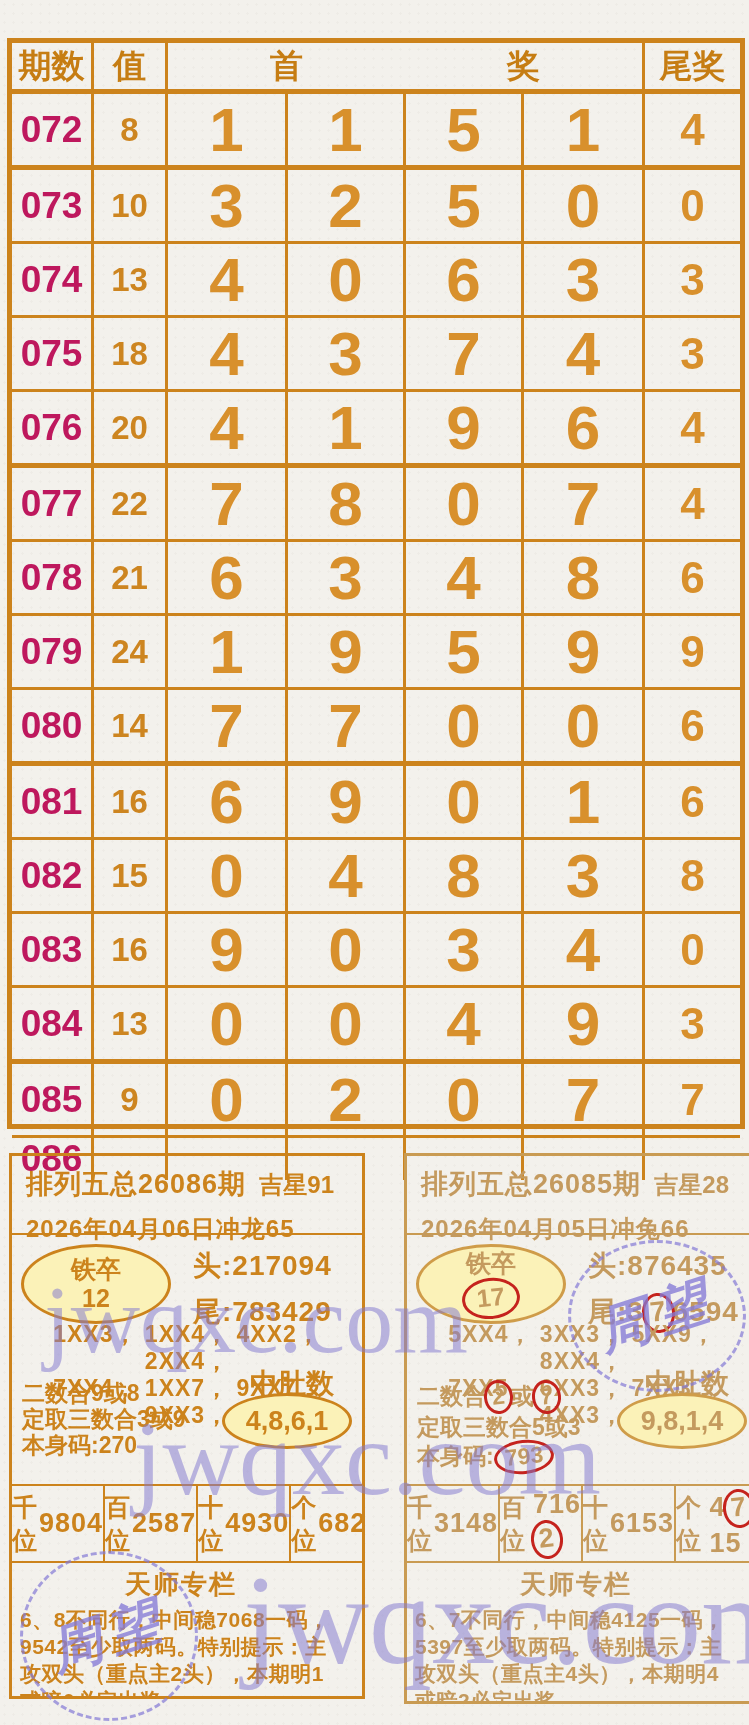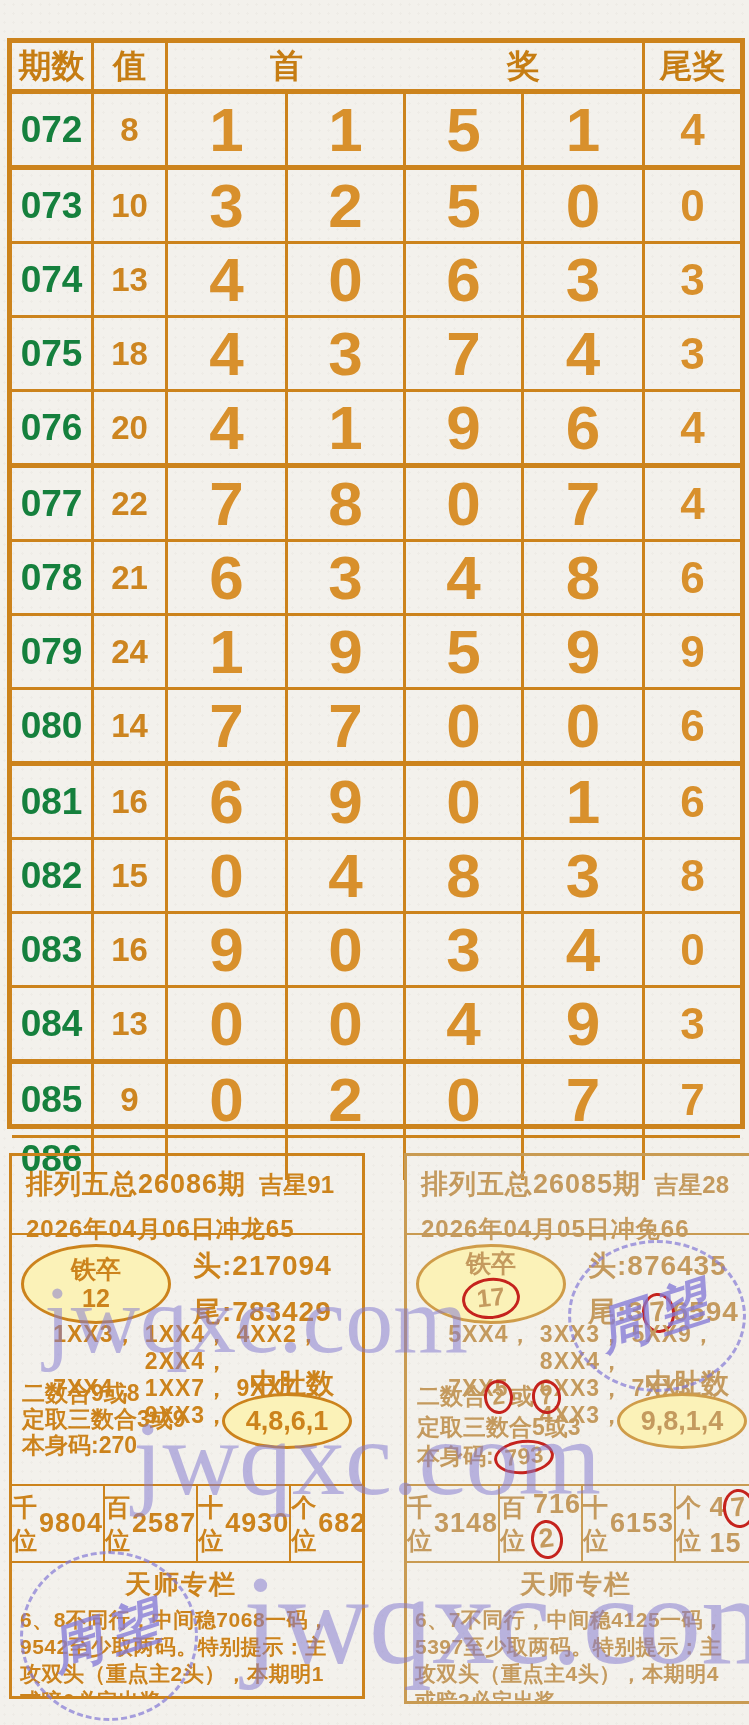--- a/index.html
+++ b/index.html
@@ -39,21 +39,21 @@
   #table-grid .th-first{grid-column:3/7;justify-content:space-around;}
   #table-grid .th-tail{border-right:none;}
   .t-row{display:contents;}
   .t-row > div{
     display:flex;align-items:center;justify-content:center;
     border-right:3px solid var(--acc);
     border-top:3px solid var(--acc);
   }
   .t-row.thick > div{border-top-width:5px;}
   .t-row > .c-tail{border-right:none;}
-  .c-period{font-size:37px;font-weight:600;color:#15803d;}
+  .c-period{font-size:37px;font-weight:600;color:#be185d;}
   .c-value{font-size:33px;font-weight:600;color:#cd8520;}
   .c-digit{font-size:62px;font-weight:700;color:var(--digit);}
   .c-tail{font-size:44px;font-weight:700;color:var(--digit);}
 
   
   .panel{
     position:absolute;top:1153px;width:356px;
     border:3px solid var(--acc);
     overflow:hidden;
   }

